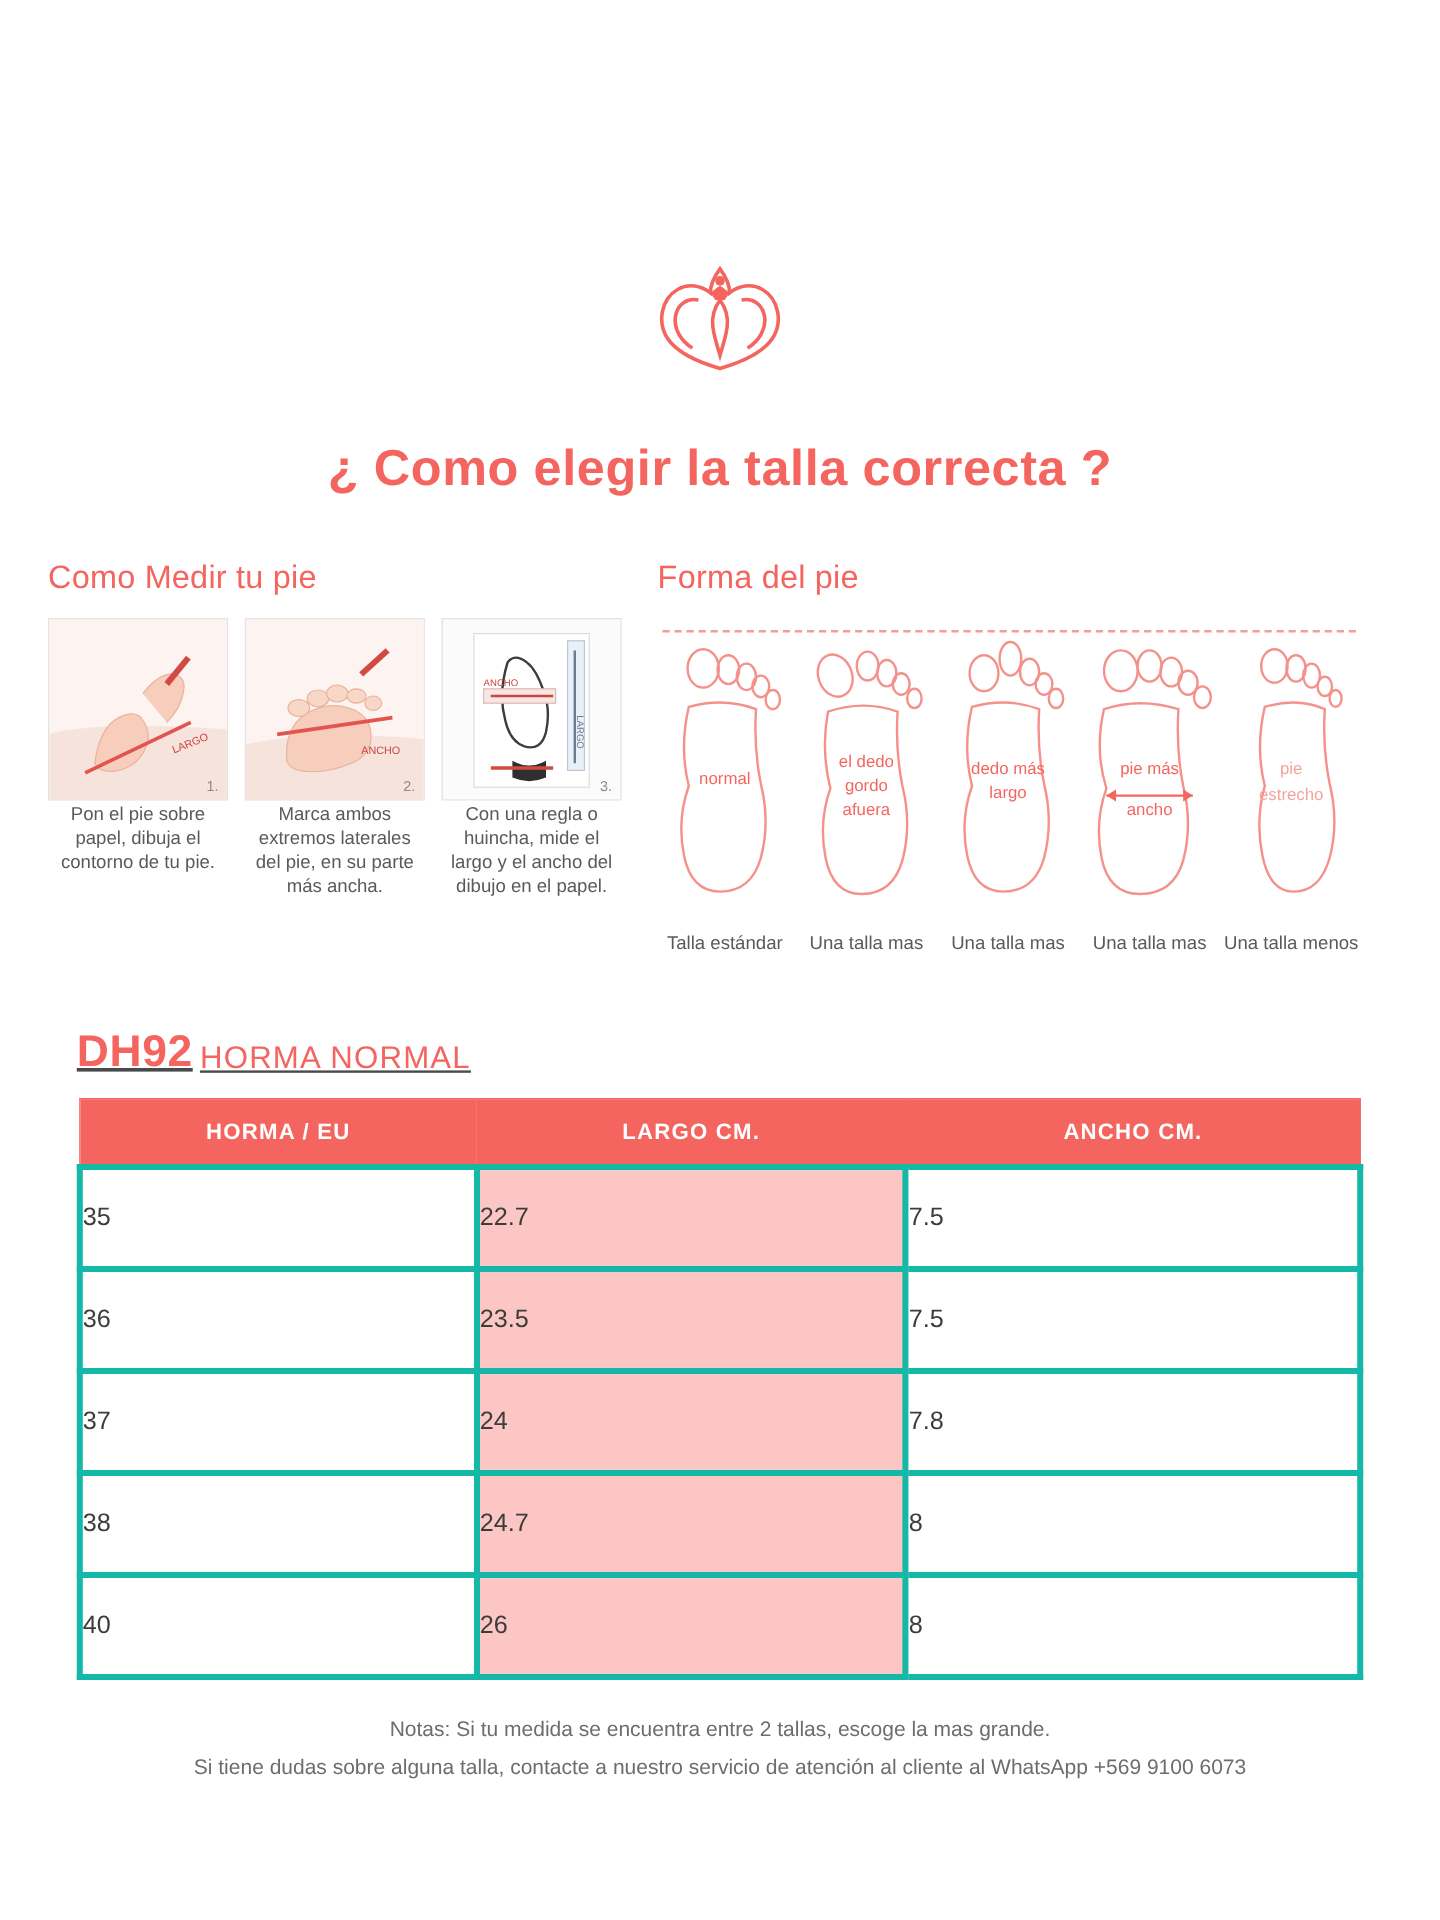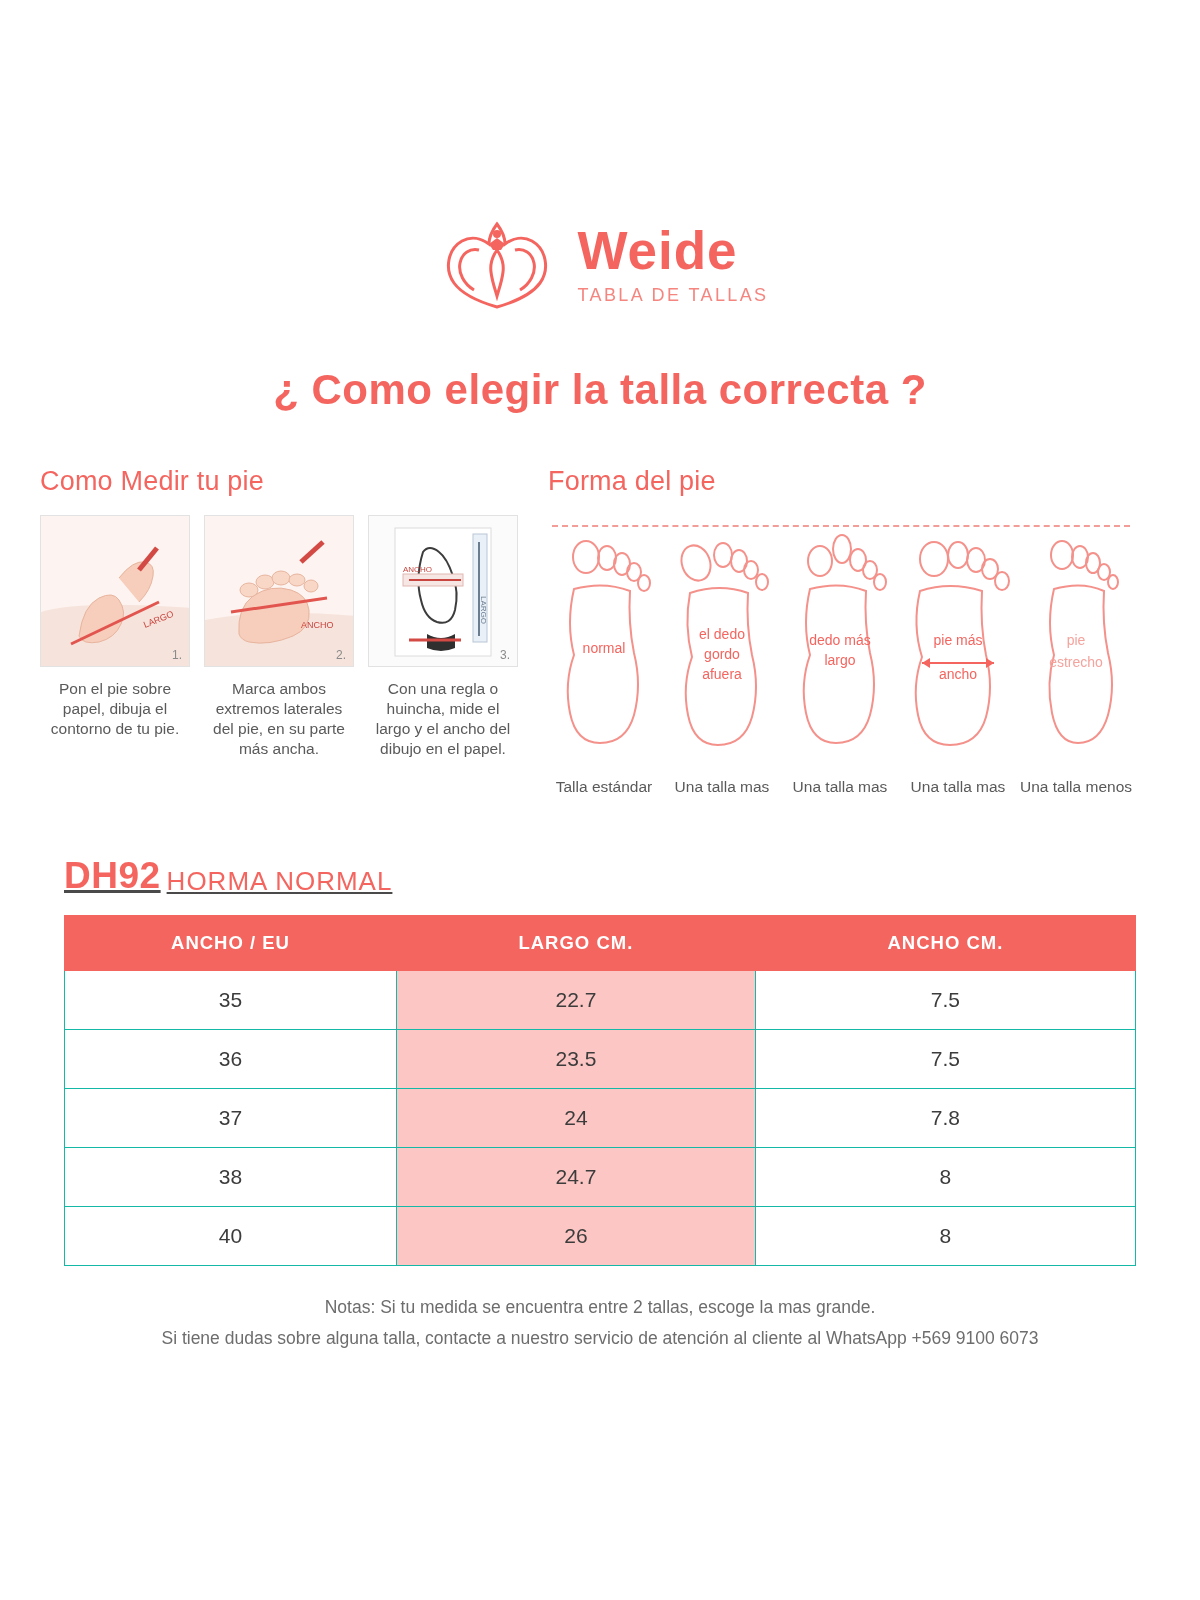--- a/index.html
+++ b/index.html
@@ -82,21 +82,21 @@
     overflow: hidden;
     background: #fdf6f3;
   }
   .step-num {
     position: absolute;
     right: 7px; bottom: 4px;
     font-size: 12px;
     color: #8a8a8a;
   }
   .step-cap {
-    margin-top: 12px;
+    margin-top: 2px;
     font-size: 15.5px;
     line-height: 1.3;
     text-align: center;
     color: #5a5a5a;
   }
 
   
   .shapes {
     display: flex;
     gap: 6px;
@@ -148,25 +148,24 @@
   table.size-table th {
     background: #f4655f;
     color: #ffffff;
     font-size: 18.5px;
     font-weight: bold;
     letter-spacing: 1px;
     padding: 16px 0;
     border: 1px solid #f4655f;
   }
   table.size-table td {
-    border: 1px solid #14b8a6;
-    text-align: center;
+    border: 5px solid #14b8a6;
     font-size: 21px;
     color: #3c3c3c;
-    padding: 17px 0;
+    padding: 28px 0;
     height: 53px;
   }
   table.size-table td.hl { background: #fbc6c3; }
   .col-a { width: 31%; }
   .col-b { width: 33.5%; }
   .col-c { width: 35.5%; }
 
   
   .notes {
     margin-top: 26px;
@@ -194,24 +193,20 @@
           <path d="M66 14 c-6 8 -8 14 -8 20 c-8 -6 -18 -8 -27 -3 c-14 8 -18 28 -8 42 c8 11 22 18 43 24 c21 -6 35 -13 43 -24 c10 -14 6 -34 -8 -42 c-9 -5 -19 -3 -27 3 c0 -6 -2 -12 -8 -20 z"></path>
           <path d="M48 40 c-9 -2 -17 3 -19 13 c-2 10 4 21 14 27"></path>
           <path d="M84 40 c9 -2 17 3 19 13 c2 10 -4 21 -14 27"></path>
           <path d="M66 40 c-5 7 -7 14 -6 22 c1 9 4 17 6 24 c2 -7 5 -15 6 -24 c1 -8 -1 -15 -6 -22 z"></path>
         </g>
         <g fill="#f4655f">
           <circle cx="66" cy="24" r="4"></circle>
           <path d="M58 34 l8 -6 l8 6 l-4 6 h-8 z"></path>
         </g>
       </svg>
-    </span>
-    <span class="brand-text">
-      <span class="brand-name">Weide</span>
-      <span class="brand-sub">TABLA DE TALLAS</span>
     </span>
   </div>
 
   <div class="headline">¿ Como elegir la talla correcta ?</div>
 
   <div class="mid">
 
     <div class="col-left">
       <div class="sec-title">Como Medir tu pie</div>
       <div class="steps">
@@ -376,21 +371,21 @@
 
   <div class="table-wrap">
     <table class="size-table">
       <colgroup>
         <col class="col-a">
           <col class="col-b">
           <col class="col-c">
       </colgroup>
       <thead>
         <tr>
-          <th>ANCHO / EU</th>
+          <th>HORMA / EU</th>
           <th>LARGO CM.</th>
           <th>ANCHO CM.</th>
         </tr>
       </thead>
       <tbody>
         <tr>
           <td>35</td>
           <td class="hl">22.7</td>
           <td>7.5</td>
         </tr>

